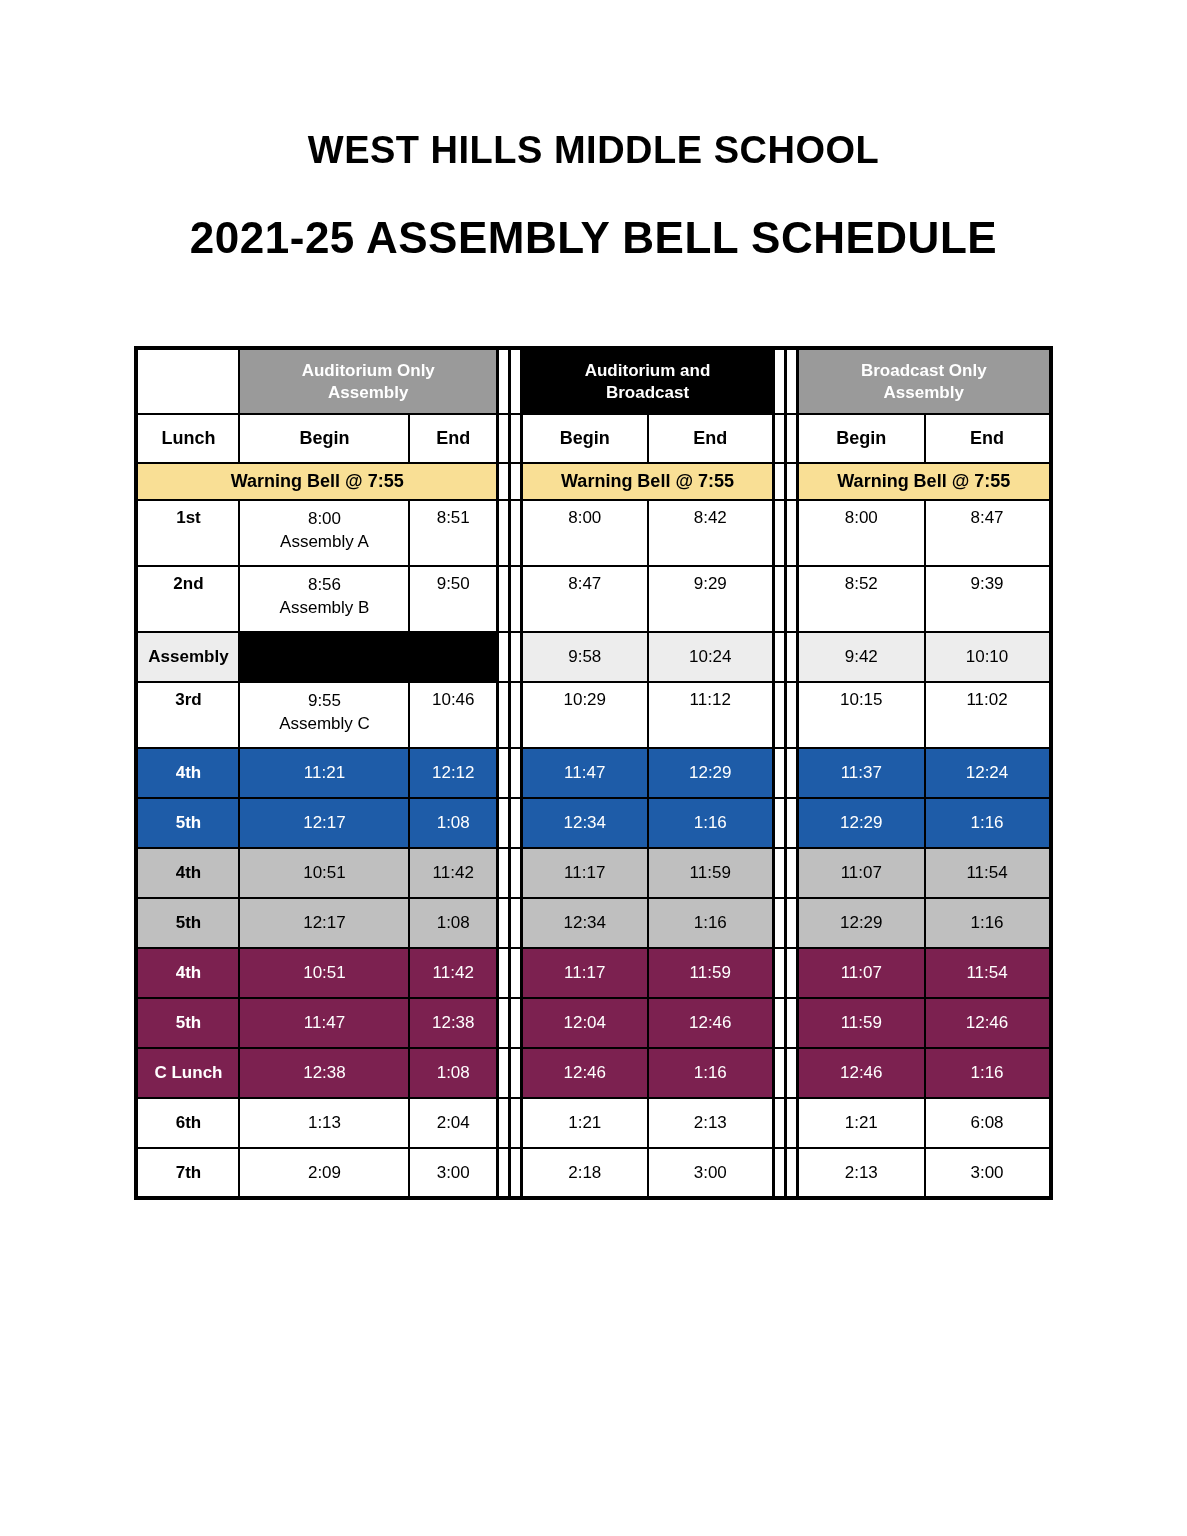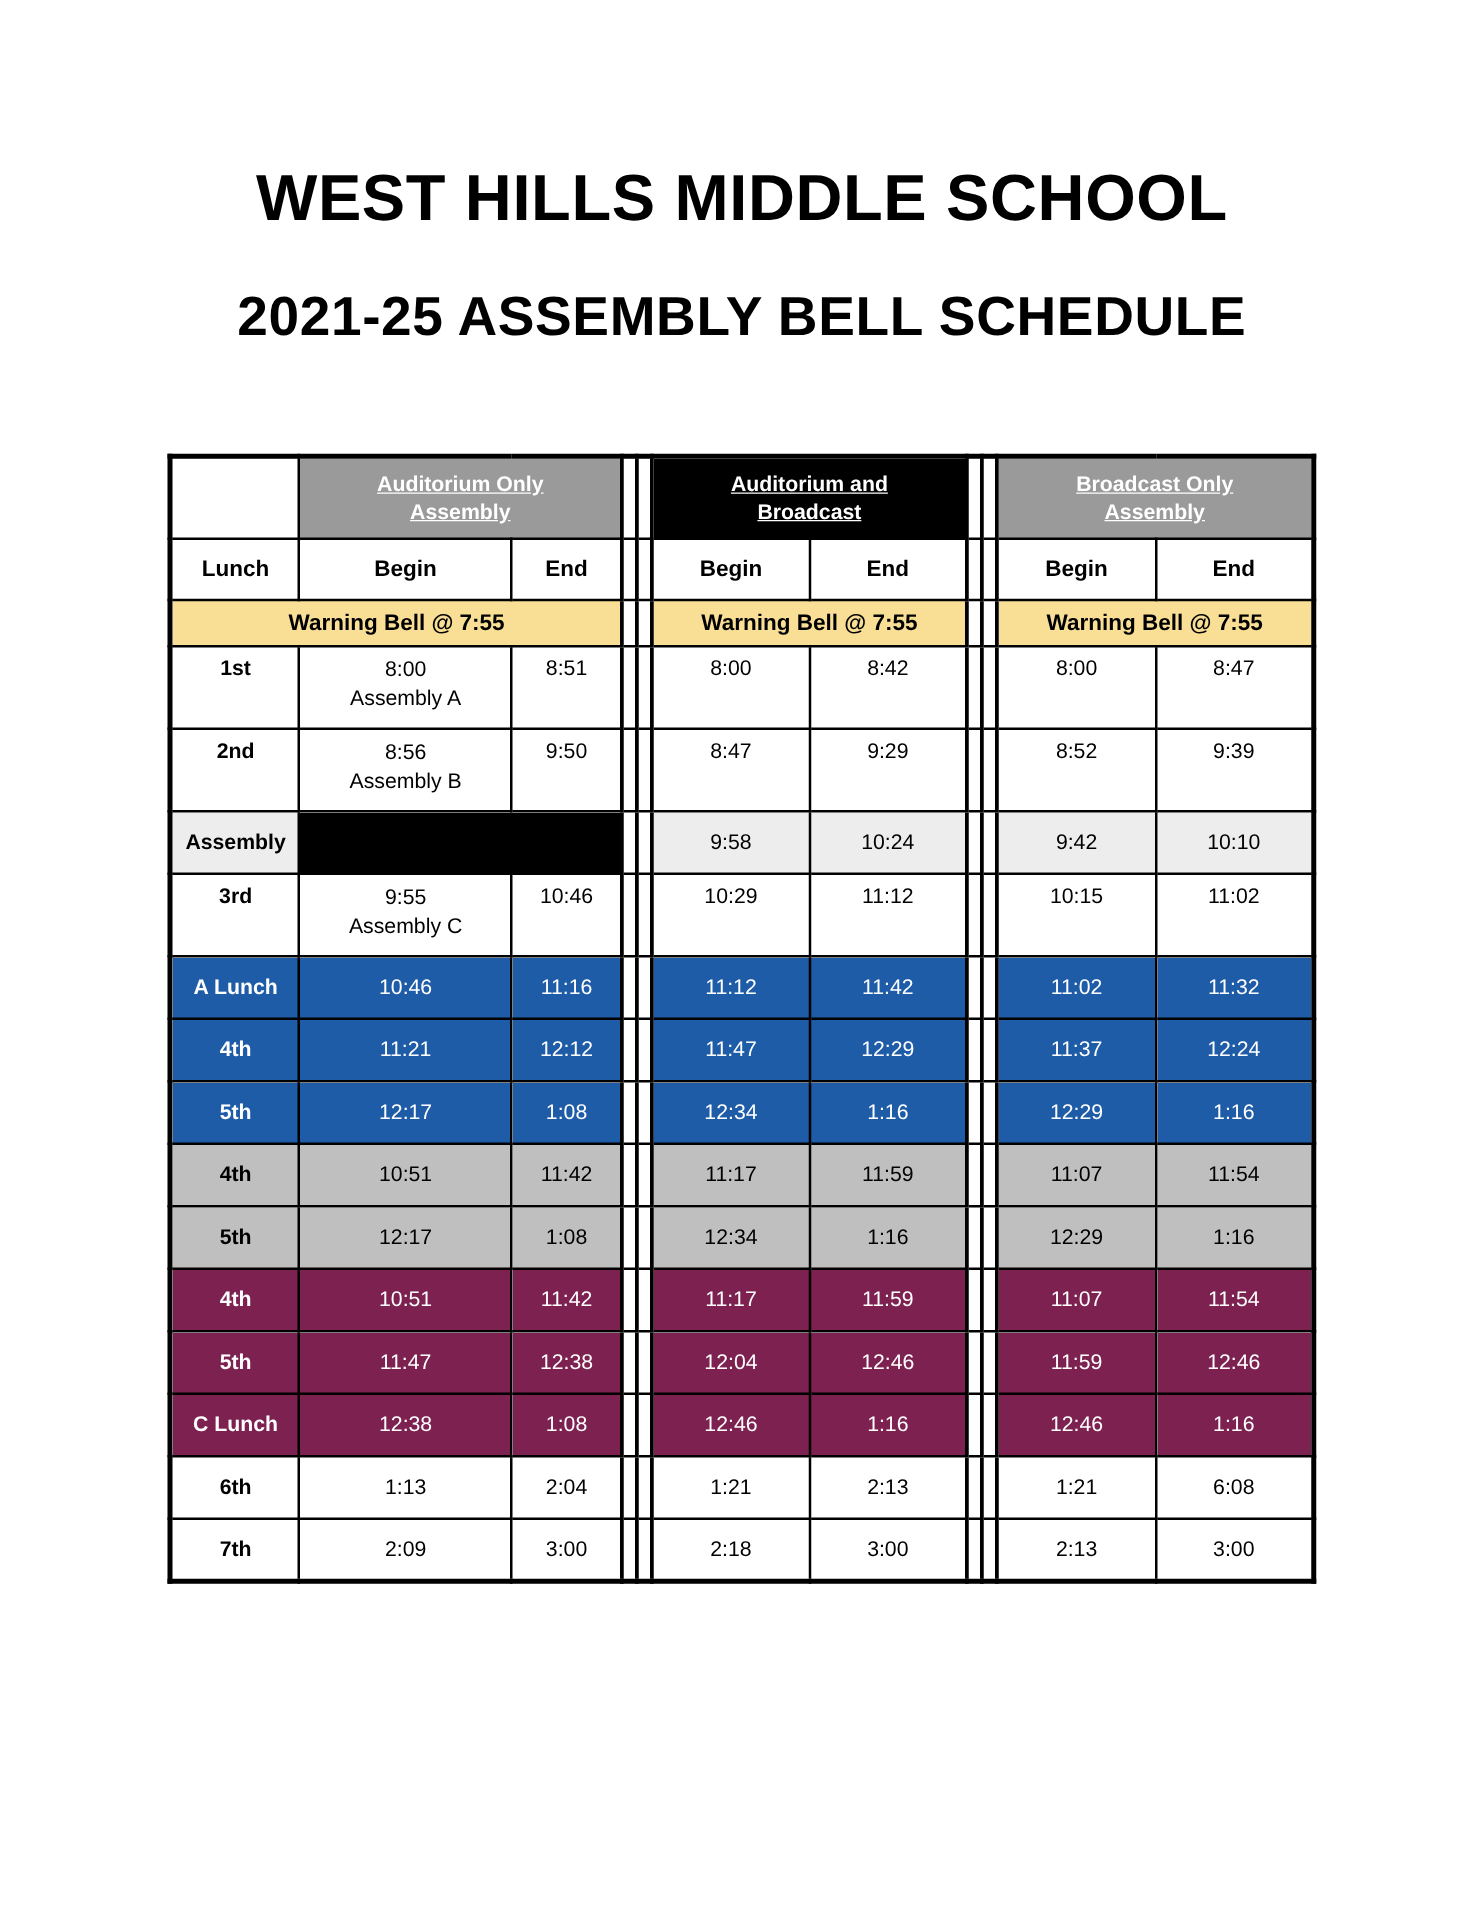--- a/index.html
+++ b/index.html
@@ -9,21 +9,21 @@
     width: 1187px;
     height: 1536px;
     font-family: "Liberation Sans", sans-serif;
     color: #000;
   }
   .page { width: 1187px; height: 1536px; overflow: hidden; }
 
   .title {
     text-align: center;
     font-weight: bold;
-    font-size: 52px;
+    font-size: 38px;
     line-height: 1.2;
     margin: 128px 0 0 0;
     letter-spacing: 0.5px;
   }
   .subtitle {
     text-align: center;
     font-weight: bold;
     font-size: 44px;
     line-height: 1.2;
     margin: 38px 0 0 0;
@@ -55,21 +55,20 @@
   }
 
   
   tr.group-header-row { height: 66px; }
   td.group-hd {
     font-weight: bold;
     color: #fff;
     white-space: pre-line;
     line-height: 1.3;
     font-size: 17px;
-    text-decoration: underline;
   }
   td.hd-gray  { background: #9A9A9A; }
   td.hd-black { background: #000000; }
   td.corner   { background: #ffffff; }
 
   tr.col-header-row { height: 49px; }
   td.col-hd { font-weight: bold; font-size: 18px; background: #ffffff; }
 
   tr.warning-row { height: 37px; }
   td.warning-cell { background: #F9DF95; font-weight: bold; font-size: 18px; }
@@ -205,33 +204,20 @@
           <td class="spacer"></td>
           <td class="spacer"></td>
           <td>10:29</td>
           <td>11:12</td>
           <td class="spacer"></td>
           <td class="spacer"></td>
           <td>10:15</td>
           <td>11:02</td>
         </tr>
         <tr class="data-row row-blue">
-          <td class="period-cell">A Lunch</td>
-          <td>10:46</td>
-          <td>11:16</td>
-          <td class="spacer"></td>
-          <td class="spacer"></td>
-          <td>11:12</td>
-          <td>11:42</td>
-          <td class="spacer"></td>
-          <td class="spacer"></td>
-          <td>11:02</td>
-          <td>11:32</td>
-        </tr>
-        <tr class="data-row row-blue">
           <td class="period-cell">4th</td>
           <td>11:21</td>
           <td>12:12</td>
           <td class="spacer"></td>
           <td class="spacer"></td>
           <td>11:47</td>
           <td>12:29</td>
           <td class="spacer"></td>
           <td class="spacer"></td>
           <td>11:37</td>

